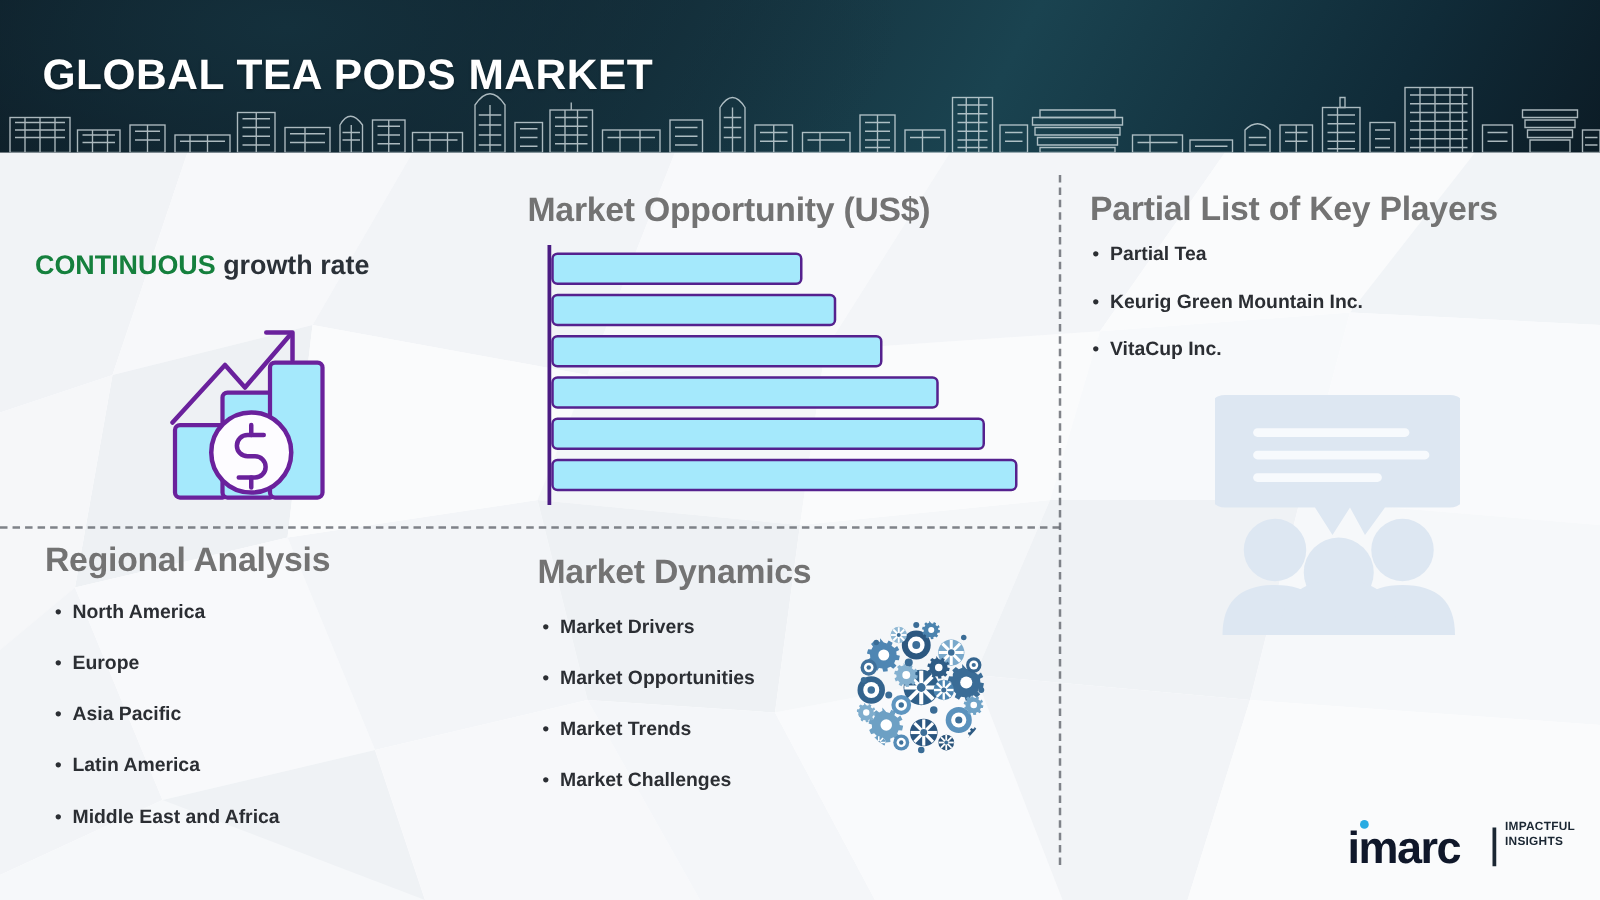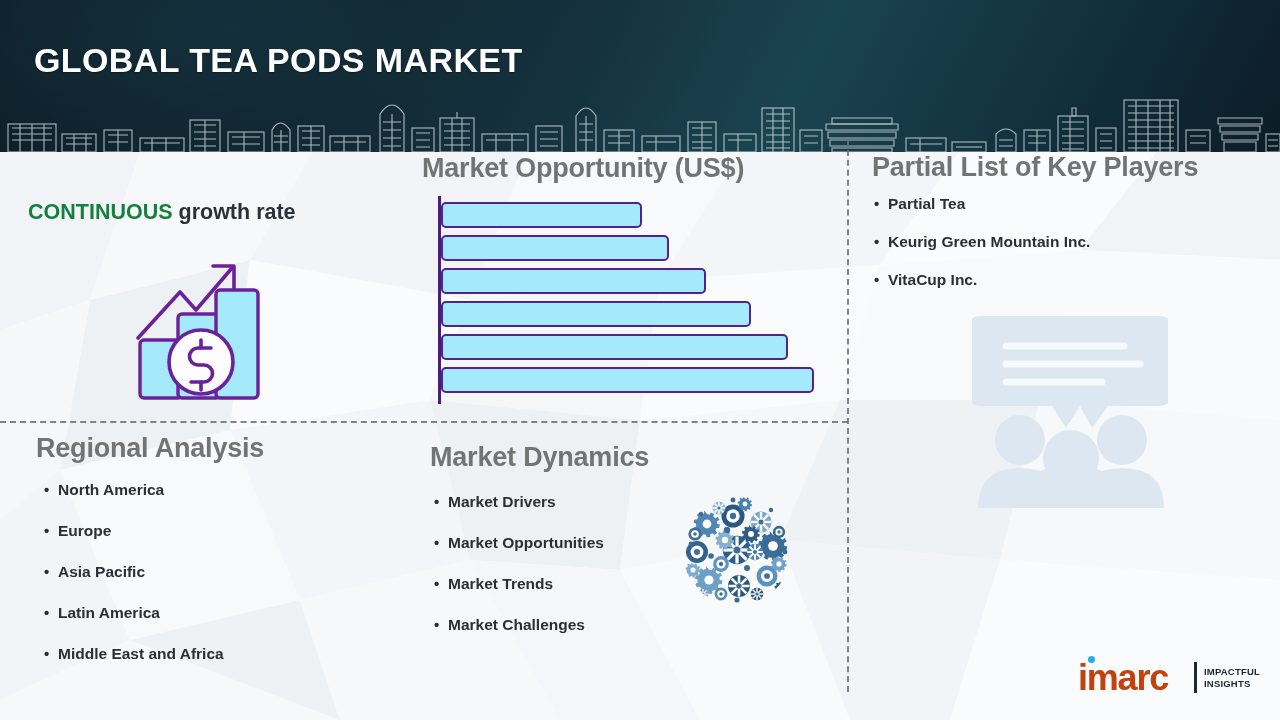--- a/index.html
+++ b/index.html
@@ -11,21 +11,21 @@
   #slide {
     position:relative; width:1280px; height:720px;
     background:#fbfcfd; overflow:hidden;
   }
 
   
   #bg-poly { position:absolute; inset:0; width:1280px; height:720px; }
 
   
   #header {
-    position:absolute; left:0; top:0; width:1280px; height:152px;
+    position:absolute; left:0; top:0; width:1280px; height:122px;
     background:
       radial-gradient(ellipse 700px 300px at 18% 18%, #14303c 0%, rgba(20,48,60,0) 70%),
       linear-gradient(118deg, #0b1720 0%, #10232e 28%, #1a4350 62%, #102b38 86%, #0c1c26 100%);
     overflow:hidden;
   }
   #header-title {
     position:absolute; left:34px; top:41px;
     font-size:34px; font-weight:bold; color:#ffffff;
     letter-spacing:0.4px; white-space:nowrap;
     text-shadow:0 1px 2px rgba(0,0,0,.35);
@@ -73,32 +73,32 @@
   }
   .bar {
     position:absolute; left:3px; height:26px;
     background:#a5e9fc; border:2.5px solid #55218e; border-radius:5px;
   }
 
   
   #logo { position:absolute; left:1078px; top:656px; width:186px; height:46px; }
   #logo-word {
     position:absolute; left:0; top:2px;
-    font-size:36px; font-weight:bold; color:#c2410c;
+    font-size:36px; font-weight:bold; color:#0f172a;
     letter-spacing:-1.2px; line-height:40px;
   }
   #logo-dot {
     position:absolute; left:10px; top:0px; width:7px; height:7px;
     border-radius:50%; background:#29abe2;
   }
   #logo-bar {
     position:absolute; left:116px; top:6px; width:3px; height:31px; background:#1b2733;
   }
   #logo-sub {
-    position:absolute; left:126px; top:10px;
+    position:absolute; left:126px; top:0;
     font-size:9.5px; font-weight:bold; color:#1b2733;
     line-height:11.5px; letter-spacing:.2px;
   }
 </style>
 </head>
 <body>
 
 <div id="slide">
 
   <svg id="bg-poly" viewBox="0 0 1280 720" preserveAspectRatio="none">

